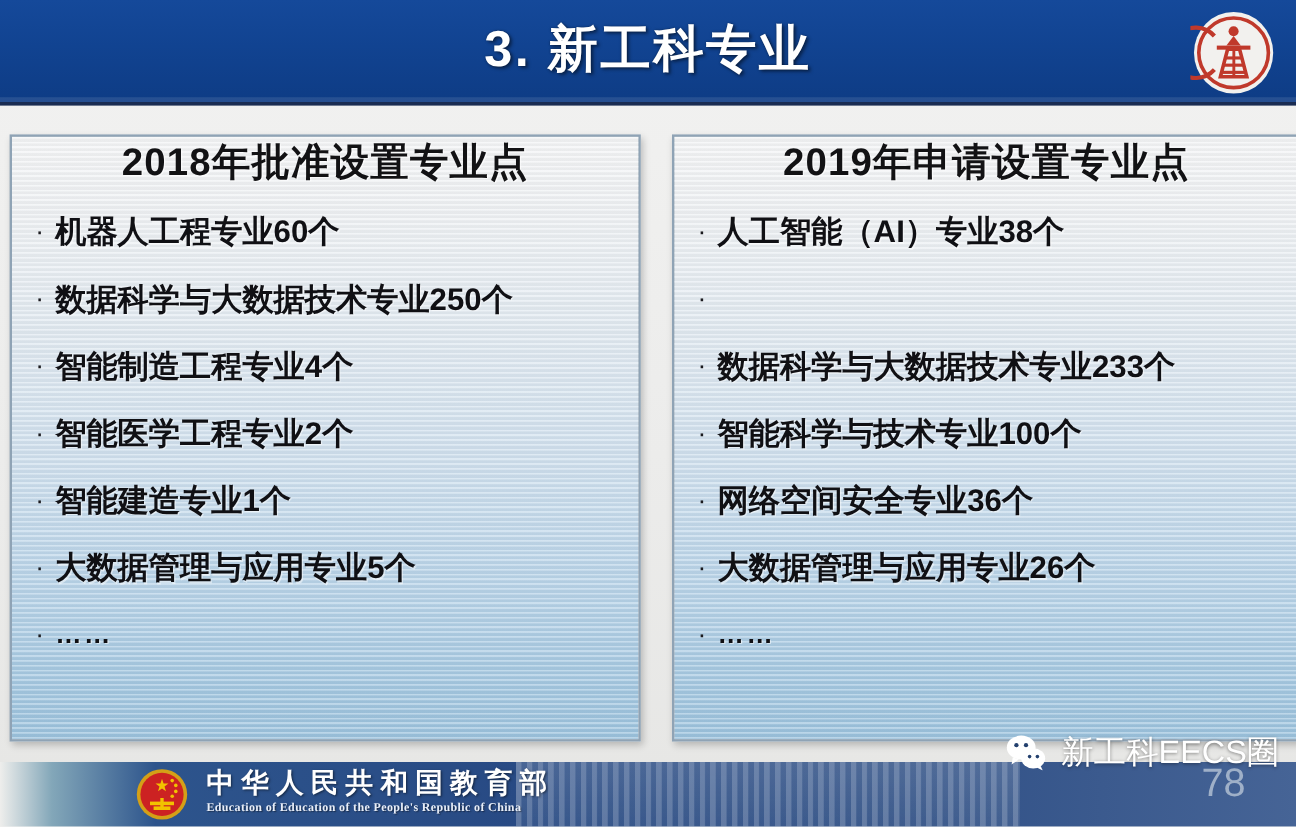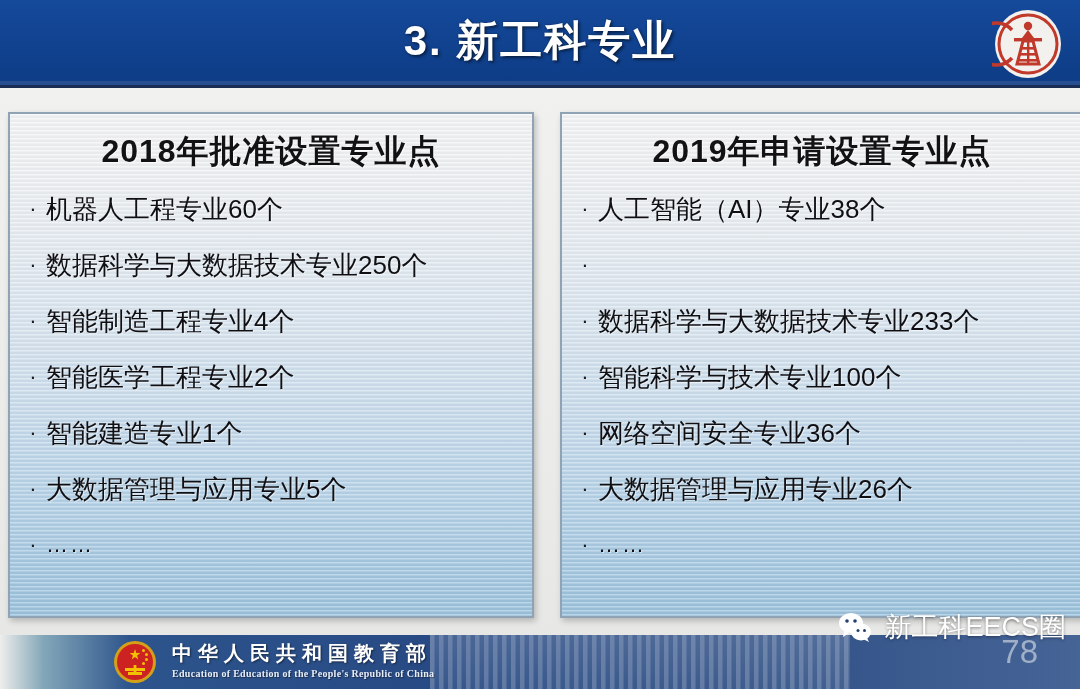--- a/index.html
+++ b/index.html
@@ -87,21 +87,21 @@
       rgba(0,0,0,0.035) 4px);
     pointer-events: none;
   }
 
   #panel-left  { left: 8px;   width: 526px; }
   #panel-right { left: 544px; width: 524px; margin-left: 16px; }
 
   .panel-inner {
     position: relative;
     z-index: 2;
-    padding: 16px 10px 10px 10px;
+    padding: 0 10px 10px 10px;
     height: 100%;
   }
 
   .panel-title {
     text-align: center;
     font-size: 32px;
     font-weight: bold;
     color: #121214;
     letter-spacing: 1px;
     margin-bottom: 18px;
@@ -123,21 +123,21 @@
     width: 26px;
     font-size: 22px;
     line-height: 34px;
     color: #1a1a1e;
     text-align: center;
   }
 
   .bullet-text {
     flex: 1 1 auto;
     font-size: 26px;
-    font-weight: normal;
+    font-weight: bold;
     color: #101014;
     line-height: 34px;
     letter-spacing: 0px;
     text-shadow: 1px 1px 0 rgba(255,255,255,0.5);
     font-family: "Liberation Sans", "DejaVu Sans", sans-serif;
   }
 
   .bullet-item.ellipsis .bullet-text {
     font-size: 22px;
     letter-spacing: 2px;
@@ -179,21 +179,21 @@
     left: 112px; top: 4px;
     width: 46px; height: 46px;
   }
   #moe-emblem svg { display: block; width: 46px; height: 46px; }
 
   #moe-text-wrap {
     position: absolute;
     left: 172px; top: 4px;
   }
   #moe-cn {
-    font-size: 20px;
+    font-size: 23px;
     font-weight: bold;
     color: #ffffff;
     letter-spacing: 6px;
     line-height: 28px;
     text-shadow: 1px 1px 2px rgba(0,0,0,0.5);
     font-family: "Liberation Serif", "DejaVu Serif", serif;
   }
   #moe-en {
     font-size: 10px;
     font-weight: bold;

